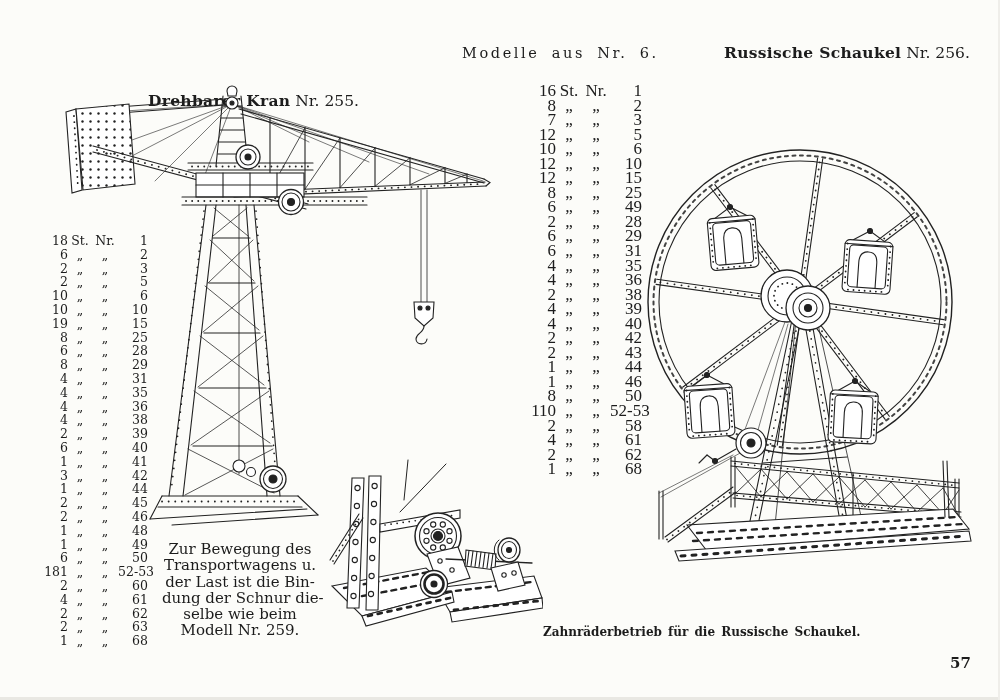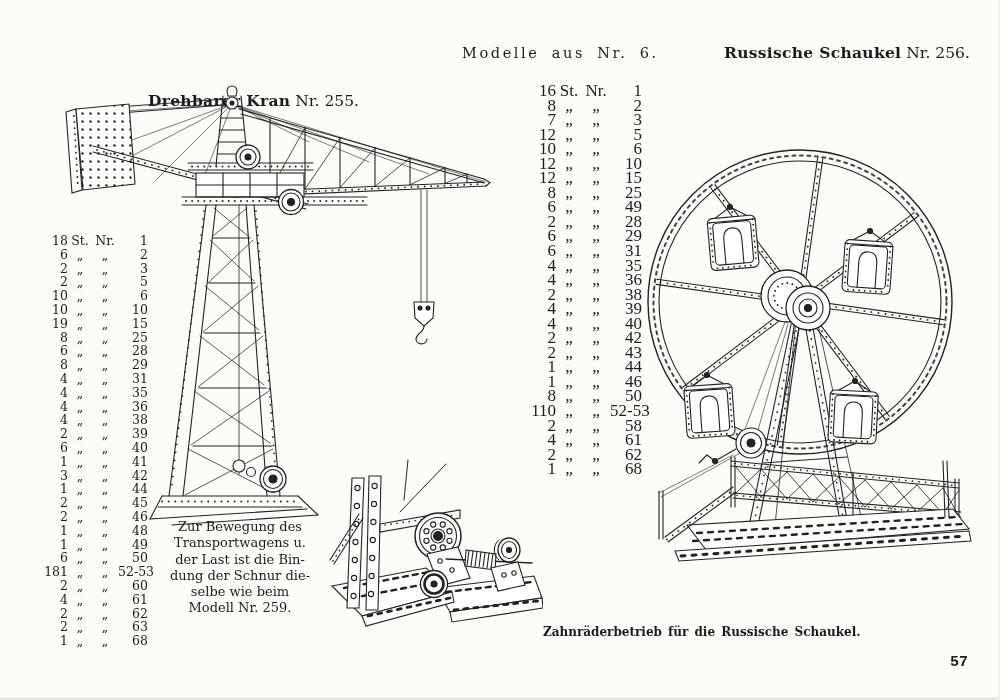--- a/index.html
+++ b/index.html
@@ -31,25 +31,25 @@
   .plist-left .c-b{width:26px;}
   .plist-left .c-nr{width:30px;}
   .plist-right{left:520px;top:84px;font-size:17px;font-family:Liberation Serif, serif;}
   .plist-right .prow{height:14.55px;line-height:14.4px;}
   .plist-right .c-qty{width:36px;}
   .plist-right .c-a{width:26px;}
   .plist-right .c-b{width:28px;}
   .plist-right .c-nr{width:32px;}
 
   
-  .note{position:absolute;left:162px;top:519px;width:156px;text-align:center;
-        font-size:13px;line-height:16.3px;white-space:nowrap;}
+  .note{position:absolute;left:162px;top:541px;width:156px;text-align:center;
+        font-size:15px;line-height:16.3px;white-space:nowrap;}
   .caption{position:absolute;left:543px;top:625px;font-size:12px;font-weight:bold;
            word-spacing:2px;white-space:nowrap;}
-  .pagenum{position:absolute;left:950px;top:654px;font-size:15px;font-weight:bold;font-family:Liberation Mono, monospace;}
+  .pagenum{position:absolute;left:950px;top:654px;font-size:15px;font-weight:bold;}
 
   .illus{position:absolute;pointer-events:none;}
   .illus svg{display:block;}
 </style>
 </head>
 <body>
 
 <div class="hdr hdr-left"><b>Drehbarer Kran</b><span> Nr. 255.</span></div>
 <div class="hdr hdr-center">Modelle aus Nr. 6.</div>
 <div class="hdr hdr-right"><b>Russische Schaukel</b><span> Nr. 256.</span></div>

